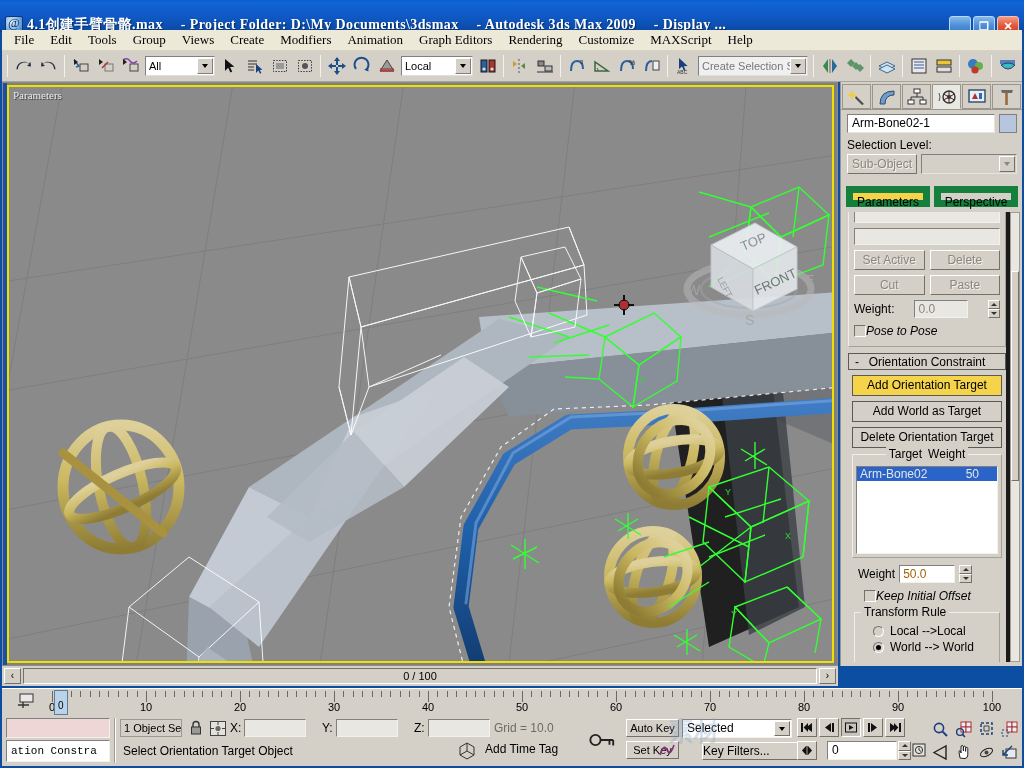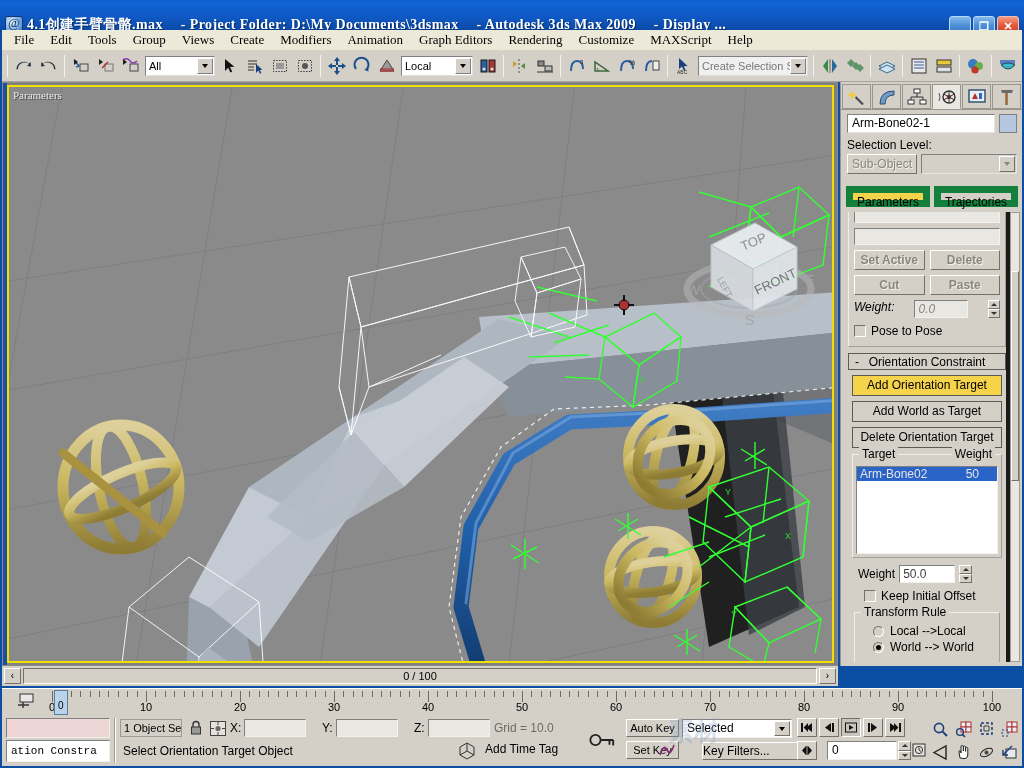--- a/index.html
+++ b/index.html
@@ -153,37 +153,37 @@
     width:100%; height:17px; background:#e9e7e1; border:1px solid #808080;
     border-right-color:#f3f1ec; border-bottom-color:#f3f1ec; margin-bottom:5px;
   }
   .btn2 {
     height:20px; background:#d4d0c8; border:1px solid #fff;
     border-right-color:#767167; border-bottom-color:#767167;
     font-size:12px; text-align:center; line-height:18px; color:#8a877f;
     text-shadow: 1px 1px 0 #f3f1ec;
   }
   .row2 { display:flex; gap:5px; margin-bottom:5px; }
-  .row2 .btn2 { flex:1;font-weight:bold; }
-  .wrow { display:flex; align-items:flex-start; gap:20px; margin-top:2px;font-style:italic;}
+  .row2 .btn2 { flex:1; }
+  .wrow { display:flex; align-items:center; gap:20px; margin-top:2px;}
   .wlabel { font-size:12px; color:#000; }
   .spin-field {
     background:#e9e7e1; border:1px solid #808080; border-right-color:#f3f1ec; border-bottom-color:#f3f1ec;
     height:18px; font-size:12px; line-height:16px; padding-left:3px; color:#8a877f;
   }
-  .spin-field.active { background:#fff; color:#404040; }
+  .spin-field.active { background:#fff; color:#a16207; }
   .spinner { width:13px; height:18px; display:flex; flex-direction:column; }
   .spinner div {
     flex:1; background:#d4d0c8; border:1px solid #fff;
     border-right-color:#767167; border-bottom-color:#767167;
     display:flex; align-items:center; justify-content:center;
   }
   .caret-up { width:0;height:0;border-left:3px solid transparent;border-right:3px solid transparent;border-bottom:3px solid #333; }
   .caret-dn { width:0;height:0;border-left:3px solid transparent;border-right:3px solid transparent;border-top:3px solid #333; }
-  .chkrow { display:flex; align-items:center; gap:5px; margin-top:6px; font-size:12px; }
+  .chkrow { display:flex; align-items:center; margin-top:6px; font-size:12px;font-style:italic; }
   .chkbox {
     width:12px;height:12px;background:#d4d0c8;border:1px solid #767167;
     border-right-color:#fff;border-bottom-color:#fff;
   }
   .rollhdr {
     height:17px; background:#d4d0c8; border:1px solid #5b5b55;
     display:flex; align-items:center; font-size:12px; margin:4px 4px 5px 4px; position:relative;
   }
   .rollhdr .mm { position:absolute; left:6px; font-size:12px; }
   .rollhdr .ttl { width:100%; text-align:center; }
@@ -191,21 +191,21 @@
     height:21px; margin:0 8px 5px 8px; border:1px solid #5b5b55; background:#d4d0c8;
     font-size:12px; text-align:center; line-height:19px; color:#000;
   }
   .bigbtn.hl { background:#f5d44c; }
   .tgrp {
     margin: 6px 8px 0 8px; border:1px solid #a5a19a; border-top-color:#f0eeea; border-left-color:#f0eeea;
     padding-top:9px; position:relative;
   }
   .tgrp-hdr {
     position:absolute; top:-8px; left:0; width:100%; display:flex;
-    justify-content:space-between; padding:0 6px; font-size:12px;
+    justify-content:center; padding:0 6px; font-size:12px;
   }
   .tgrp-hdr span { background:#d4d0c8; padding:0 3px; }
   .tlist {
     height:88px; background:#fff; border:1px solid #808080;
     border-right-color:#f3f1ec; border-bottom-color:#f3f1ec; margin:2px 3px 3px 3px;
   }
   .tlist-row {
     background:#2a64c8; color:#e5e5e5; font-size:12px; display:flex; justify-content:space-between;
     padding: 0 18px 0 3px; line-height:14px;
   }
@@ -852,21 +852,21 @@
     <div class="sel-level">Selection Level:</div>
     <div class="subobj-btn">Sub-Object</div>
     <div class="subobj-combo">
       <span class="arrow">
           <i class="caret-g"></i>
         </span>
     </div>
 
     <div class="ptabs">
       <div class="ptab active">Parameters</div>
-      <div class="ptab">Trajectories</div>
+      <div class="ptab">Perspective</div>
     </div>
 
     <div class="panel-dark-edge"></div>
     <div class="panel-scrollbar">
       <div class="thumb"></div>
     </div>
 
     <div class="rollout-scroll">
       <div class="roll-body">
 

